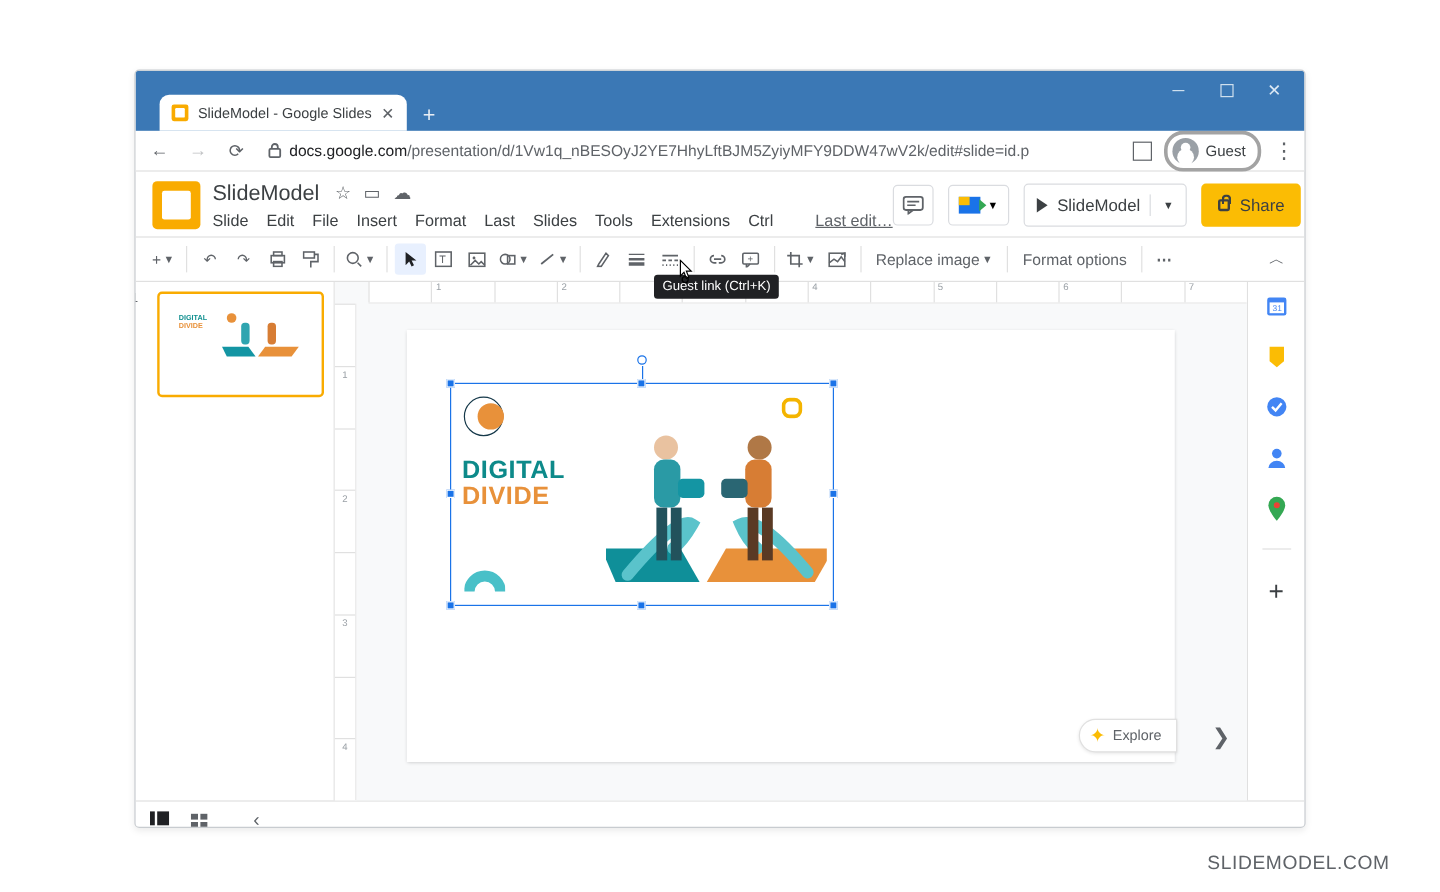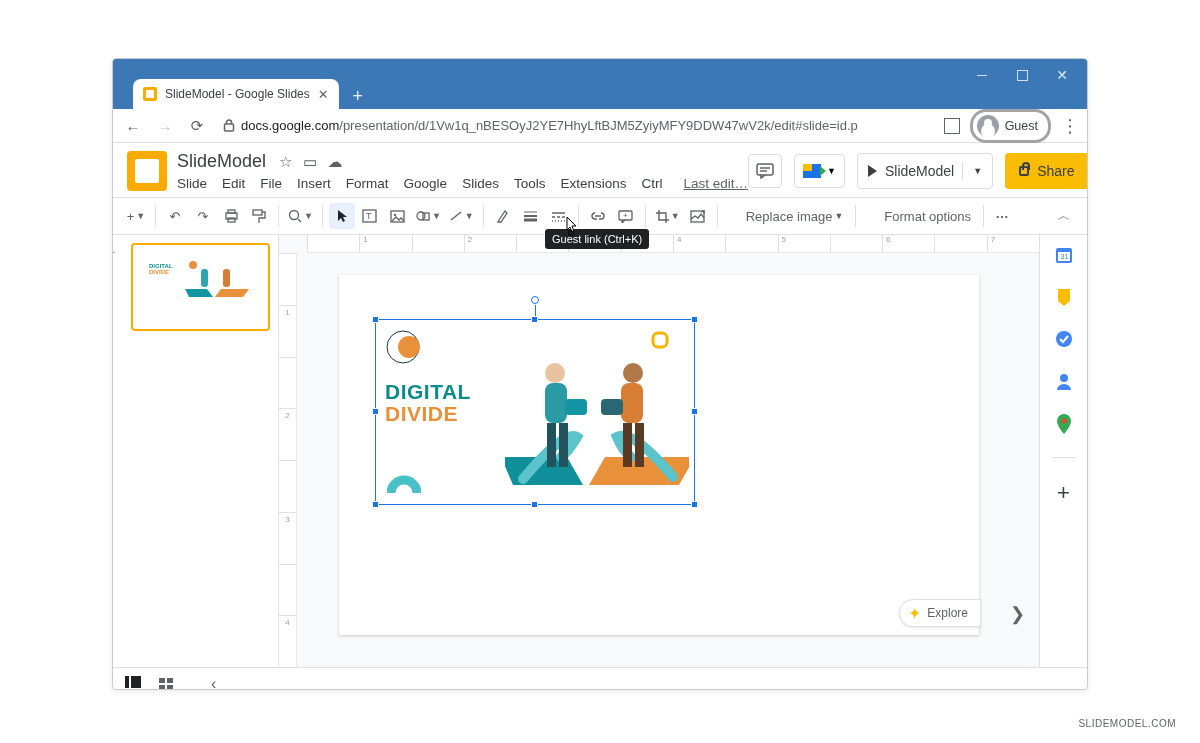--- a/index.html
+++ b/index.html
@@ -1,18 +1,18 @@
 <!DOCTYPE html>
 <html><head>
 <meta charset="utf-8">
 <style>
   * { box-sizing: border-box; margin: 0; padding: 0; font-family: Arial, "Helvetica Neue", sans-serif; }
   html, body { width: 1200px; height: 743px; background: #fff; }
   .stage { position: relative; width: 1200px; height: 743px; background: #fff; }
-  .watermark { position: absolute; right: 24px; bottom: 14px; font-size: 10px; letter-spacing: .5px; color: #5f6368; }
+  .watermark { position: absolute; right: 42px; bottom: 14px; font-size: 16px; letter-spacing: .5px; color: #5f6368; }
 
   
   .browserwin {
     position: absolute; left: 112px; top: 58px; width: 976px; height: 632px;
     border: 1px solid #c8ccd0; border-radius: 4px; overflow: hidden; background: #fff;
     box-shadow: 0 2px 6px rgba(0,0,0,.08);
   }
   .titlebar { height: 50px; background: #3b78b5; display:flex; align-items:flex-end; padding-left:20px; position:relative;}
   .tab {
     height: 30px; margin-top:4px; background: #fff; border-radius: 8px 8px 0 0;
@@ -42,40 +42,40 @@
 
   
   .appheader { display:flex; padding:8px 14px 0 14px; }
   .applogo { width:40px;height:40px;background:#f9ab00;border-radius:4px;margin-right:10px;position:relative;flex-shrink:0;}
   .applogo::after{content:"";position:absolute;left:8px;top:8px;width:24px;height:24px;background:#fff;border-radius:2px;}
   .apptitles { display:flex; flex-direction:column; flex:1; }
   .apptitlerow { display:flex; align-items:center; gap:10px; }
   .doctitle { font-size:18px; color:#3c4043; }
   .titleicons span{color:#5f6368;font-size:15px;margin:0 3px;}
   .menubar { display:flex; gap:15px; font-size:13.5px; color:#3c4043; margin-top:4px; align-items:center;}
-  .menubar .lastedit{ color:#5f6368; text-decoration:underline; margin-left:6px; overflow:hidden; white-space:nowrap; max-width:72px; text-overflow:ellipsis;text-align:center;}
+  .menubar .lastedit{ color:#5f6368; text-decoration:underline; margin-left:20px; overflow:hidden; white-space:nowrap; max-width:72px; text-overflow:ellipsis;text-align:center;}
 
   .headright{display:flex;align-items:center;gap:12px;padding-right:14px;}
   .commentbtn{width:34px;height:34px;border:1px solid #dadce0;border-radius:4px;display:flex;align-items:center;justify-content:center;font-size:16px;color:#5f6368;}
   .meetbtn{height:34px;border:1px solid #dadce0;border-radius:4px;display:flex;align-items:center;padding:0 8px;gap:4px;}
   .meetlogo{width:18px;height:14px;background:#1a73e8;position:relative;}
   .meetlogo::before{content:"";position:absolute;left:0;top:0;width:9px;height:7px;background:#fbbc04;}
   .meetlogo::after{content:"";position:absolute;right:-5px;top:2px;width:0;height:0;border-top:5px solid transparent;border-bottom:5px solid transparent;border-left:6px solid #34a853;}
   .slideshowbtn{height:36px;border:1px solid #dadce0;border-radius:4px;display:flex;align-items:center;padding:0 10px;gap:8px;font-size:14px;color:#3c4043;}
   .playtri{width:0;height:0;border-top:6px solid transparent;border-bottom:6px solid transparent;border-left:9px solid #3c4043;}
   .sharebtn{height:36px;background:#fbbc04;border-radius:4px;display:flex;align-items:center;padding:0 14px;gap:8px;font-size:14px;font-weight:500;color:#3c4043;}
   .lockicon{width:10px;height:10px;border:2px solid #3c4043;border-radius:2px;position:relative;}
   .lockicon::before{content:"";position:absolute;left:1px;top:-6px;width:4px;height:6px;border:2px solid #3c4043;border-bottom:none;border-radius:4px 4px 0 0;}
 
   
   .toolbar { height:38px;border-top:1px solid #e0e0e0;border-bottom:1px solid #e0e0e0;margin-top:6px;display:flex;align-items:center;padding:0 10px;gap:2px;font-size:13px;color:#5f6368;position:relative;}
   .tbtn{min-width:26px;height:26px;display:flex;align-items:center;justify-content:center;border-radius:3px;padding:0 3px;}
   .tbtn.sel{background:#e8f0fe;}
   .sep{width:1px;height:22px;background:#e0e0e0;margin:0 4px;}
-  .textbtn{padding:0 6px;white-space:nowrap;margin-left:16px;}
+  .textbtn{padding:0 6px;white-space:nowrap;}
   .caret{font-size:9px;margin-left:2px;}
   .collapse{margin-left:auto;}
 
   .tooltip{position:absolute;top:31px;left:432px;background:#202124;color:#fff;font-size:11px;padding:4px 7px;border-radius:3px;white-space:nowrap;z-index:50;}
   .cursor-ptr{position:absolute;top:18px;left:450px;z-index:51;font-size:14px;color:#000;}
 
   
   .mainrow{display:flex;height:calc(100% - 34px - 34px - 60px - 38px - 32px);}
   .filmstrip{width:166px;border-right:1px solid #e0e0e0;padding:8px;}
   .thumb{border:2px solid #f9ab00;border-radius:4px;background:#fff;height:88px;position:relative;margin-left:10px;}
@@ -168,21 +168,21 @@
             <span>▭</span>
             <span>☁</span>
           </span>
         </div>
         <div class="menubar">
           <span>Slide</span>
           <span>Edit</span>
           <span>File</span>
           <span>Insert</span>
           <span>Format</span>
-          <span>Google</span>
+          <span>Last</span>
           <span>Slides</span>
           <span>Tools</span>
           <span>Extensions</span>
           <span>Ctrl</span>
           <span class="lastedit">Last edit…</span>
         </div>
       </div>
       <div class="headright">
         <div class="commentbtn">
           <svg width="18" height="16">

